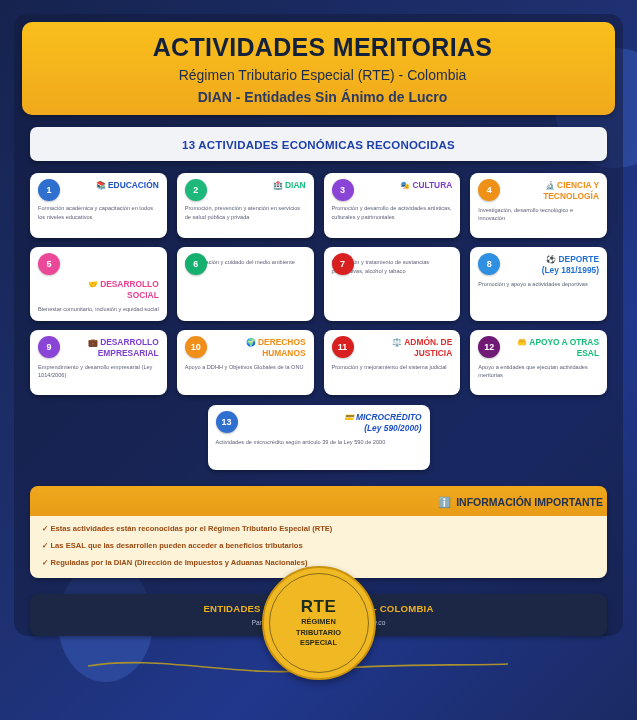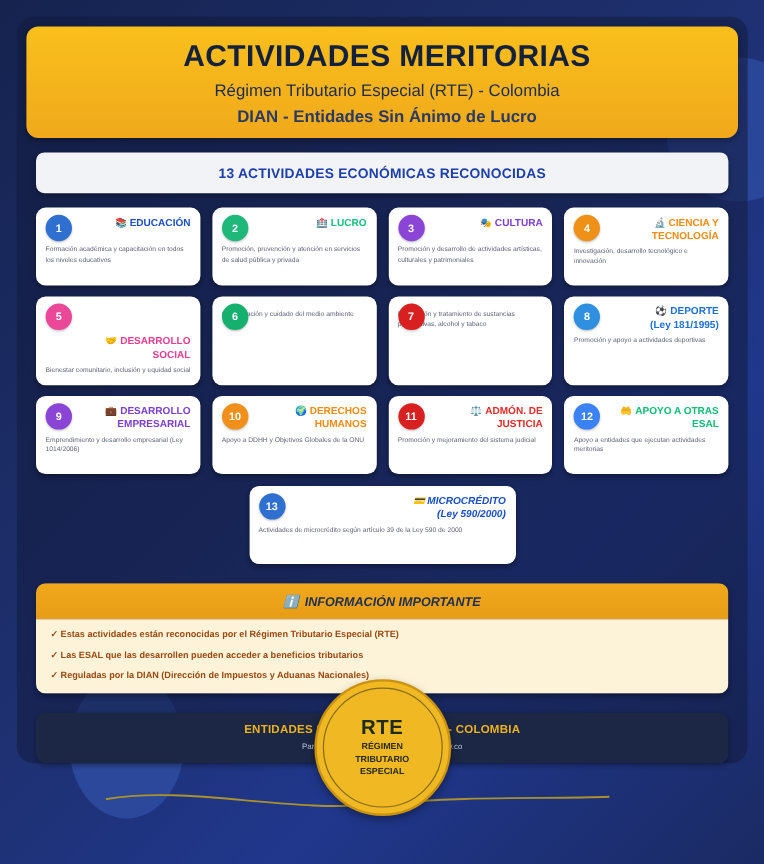--- a/index.html
+++ b/index.html
@@ -96,21 +96,21 @@
   .wide-wrap .card{width:206px;}
 
   
   .infobox{
     margin:16px 16px 0 16px;
     border-radius:8px;overflow:hidden;
     box-shadow:0 2px 4px rgba(0,0,0,.3);
   }
   .infobox-head{
     background:linear-gradient(180deg,#f0a81c 0%,#e89c17 100%);
-    text-align:center;padding:6px 16px;font-style:italic;
+    text-align:right;padding:6px 4px;
   }
   .infobox-head span{font-size:10.5px;font-weight:bold;color:#20314f;}
   .infobox-body{
     background:#fdf3d8;padding:8px 12px 10px 12px;
   }
   .info-item{
     font-size:7.6px;font-weight:bold;color:#9a4a12;line-height:1.3;
     margin-bottom:7px;
   }
   .info-item:last-child{margin-bottom:0;}
@@ -174,21 +174,21 @@
         <div class="card">
           <div class="badge" style="background: rgb(47, 111, 208);">1</div>
           <div class="card-head">
             <div class="card-title" style="color: rgb(28, 79, 196);"><span class="ico">📚</span><span>EDUCACIÓN</span></div>
           </div>
           <div class="card-desc">Formación académica y capacitación en todos los niveles educativos</div>
         </div>
         <div class="card">
           <div class="badge" style="background: rgb(29, 184, 122);">2</div>
           <div class="card-head">
-            <div class="card-title" style="color: rgb(22, 192, 126);"><span class="ico">🏥</span><span>LUCRO</span></div>
+            <div class="card-title" style="color: rgb(22, 192, 126);"><span class="ico">🏥</span><span>DIAN</span></div>
           </div>
           <div class="card-desc">Promoción, prevención y atención en servicios de salud pública y privada</div>
         </div>
         <div class="card">
           <div class="badge" style="background: rgb(138, 68, 214);">3</div>
           <div class="card-head">
             <div class="card-title" style="color: rgb(124, 63, 209);"><span class="ico">🎭</span><span>CULTURA</span></div>
           </div>
           <div class="card-desc">Promoción y desarrollo de actividades artísticas, culturales y patrimoniales</div>
         </div>
@@ -236,21 +236,21 @@
           <div class="card-desc">Apoyo a DDHH y Objetivos Globales de la ONU</div>
         </div>
         <div class="card">
           <div class="badge" style="background: rgb(217, 32, 32);">11</div>
           <div class="card-head">
             <div class="card-title" style="color: rgb(224, 43, 43);"><span class="ico">⚖️</span><span>ADMÓN. DE JUSTICIA</span></div>
           </div>
           <div class="card-desc">Promoción y mejoramiento del sistema judicial</div>
         </div>
         <div class="card">
-          <div class="badge" style="background: #3b82f6;">12</div>
+          <div class="badge" style="background: #701a75;">12</div>
           <div class="card-head">
             <div class="card-title" style="color: rgb(18, 190, 118);"><span class="ico">🤲</span><span>APOYO A OTRAS ESAL</span></div>
           </div>
           <div class="card-desc">Apoyo a entidades que ejecutan actividades meritorias</div>
         </div>
       </div>
 
     <div class="wide-wrap">
         <div class="card">
           <div class="badge" style="background: rgb(47, 111, 208);">13</div>

